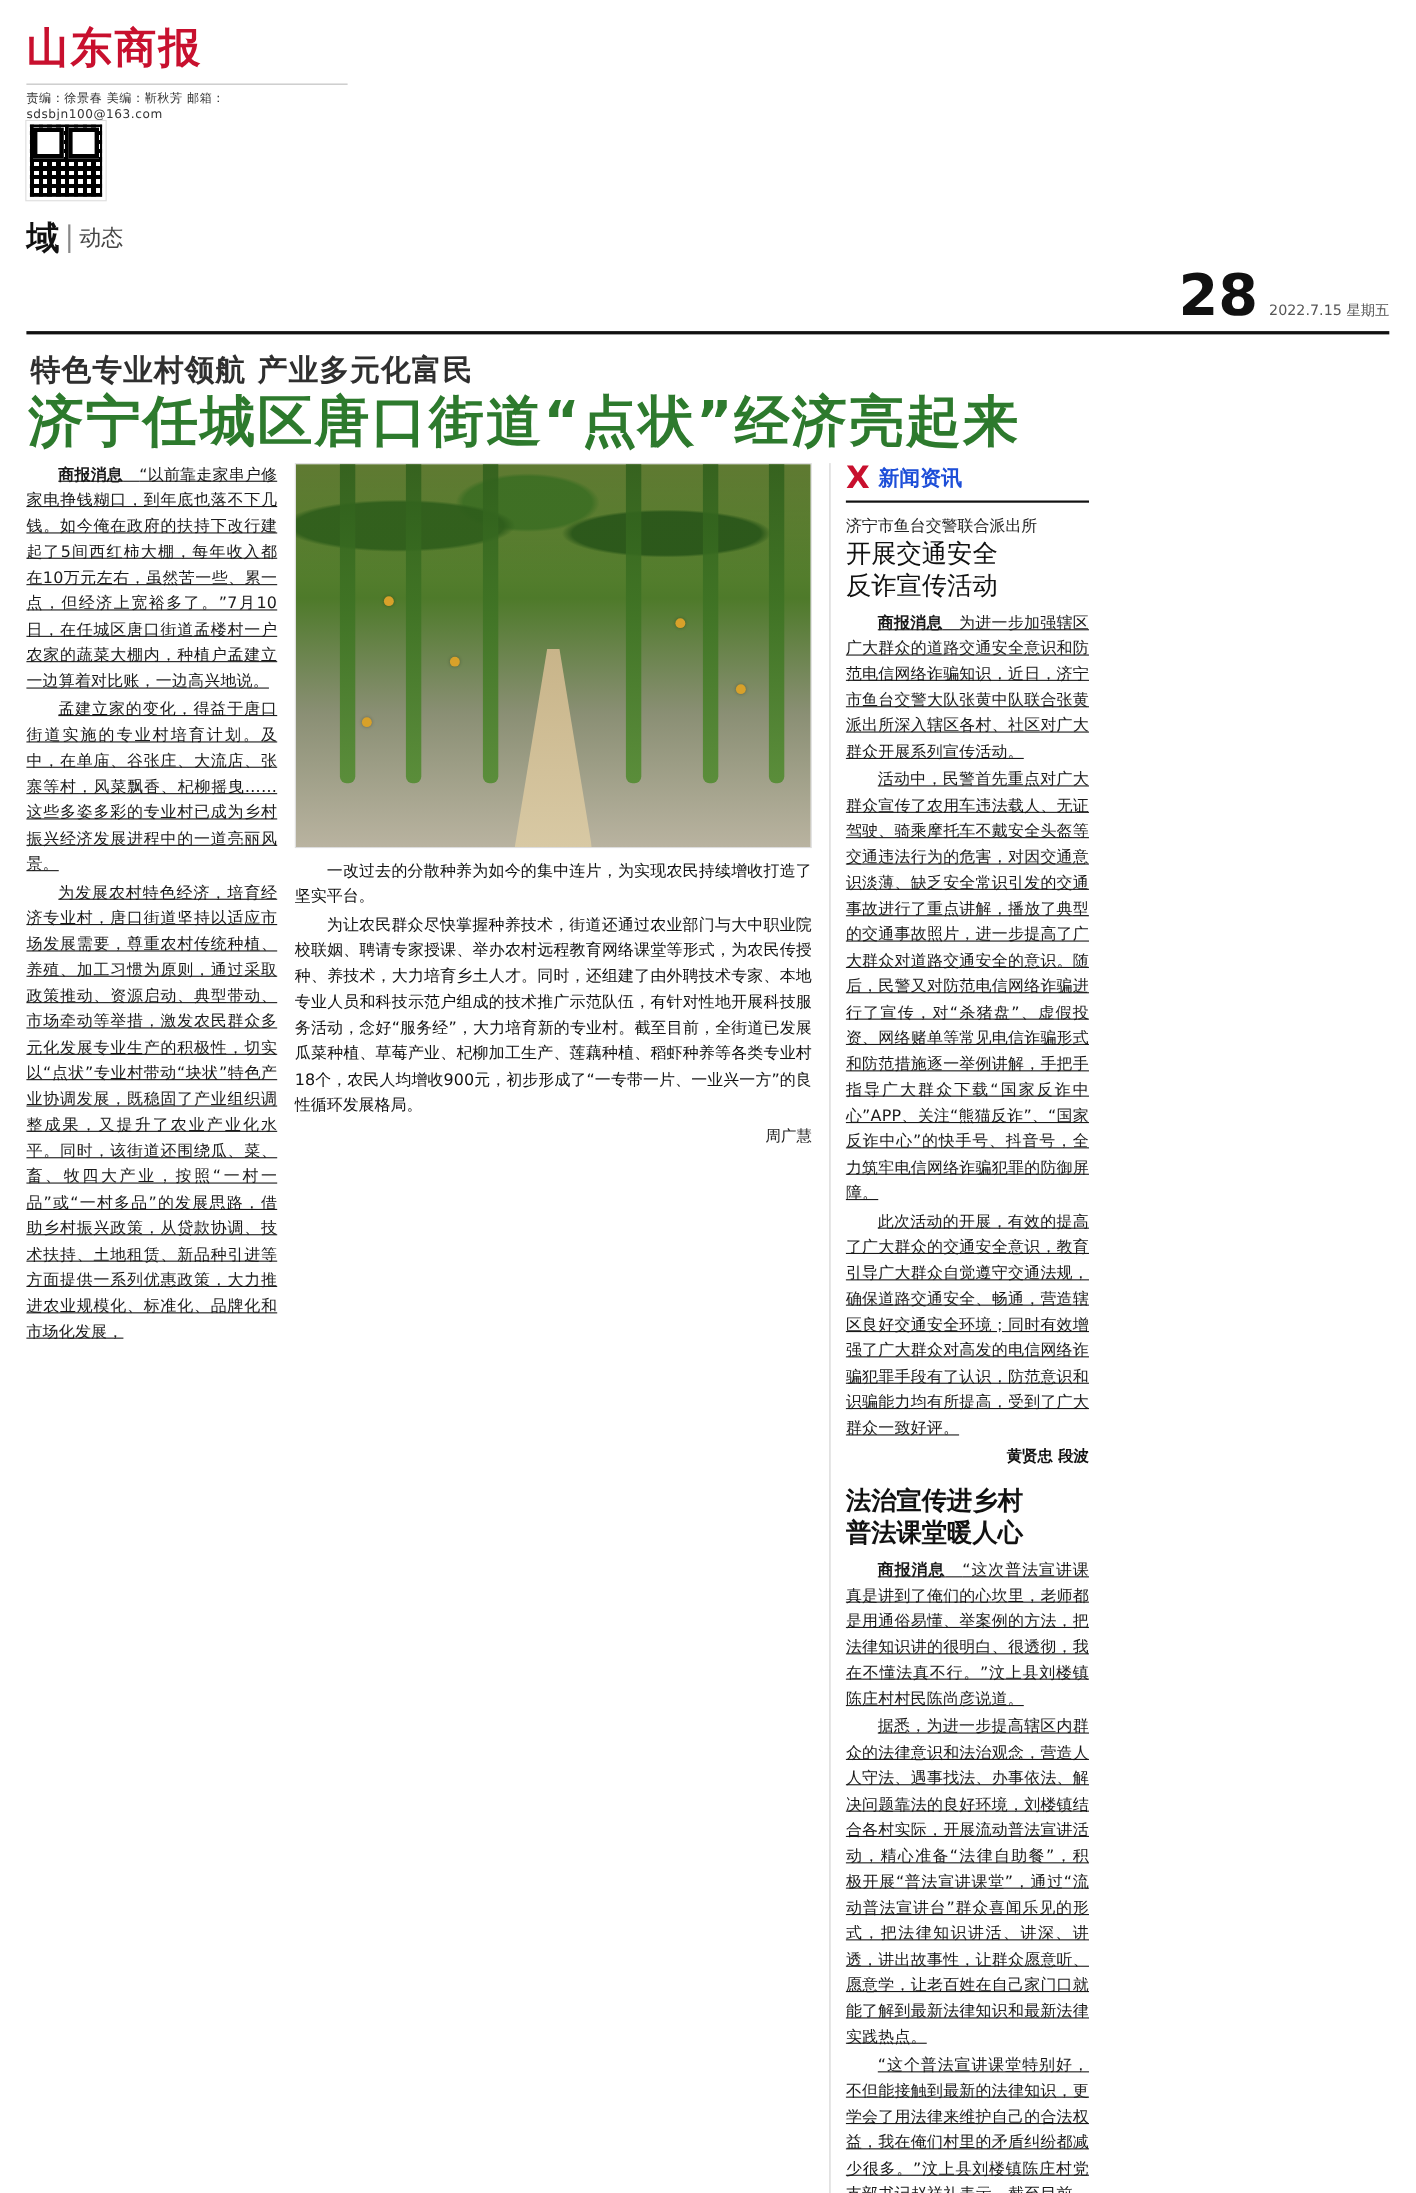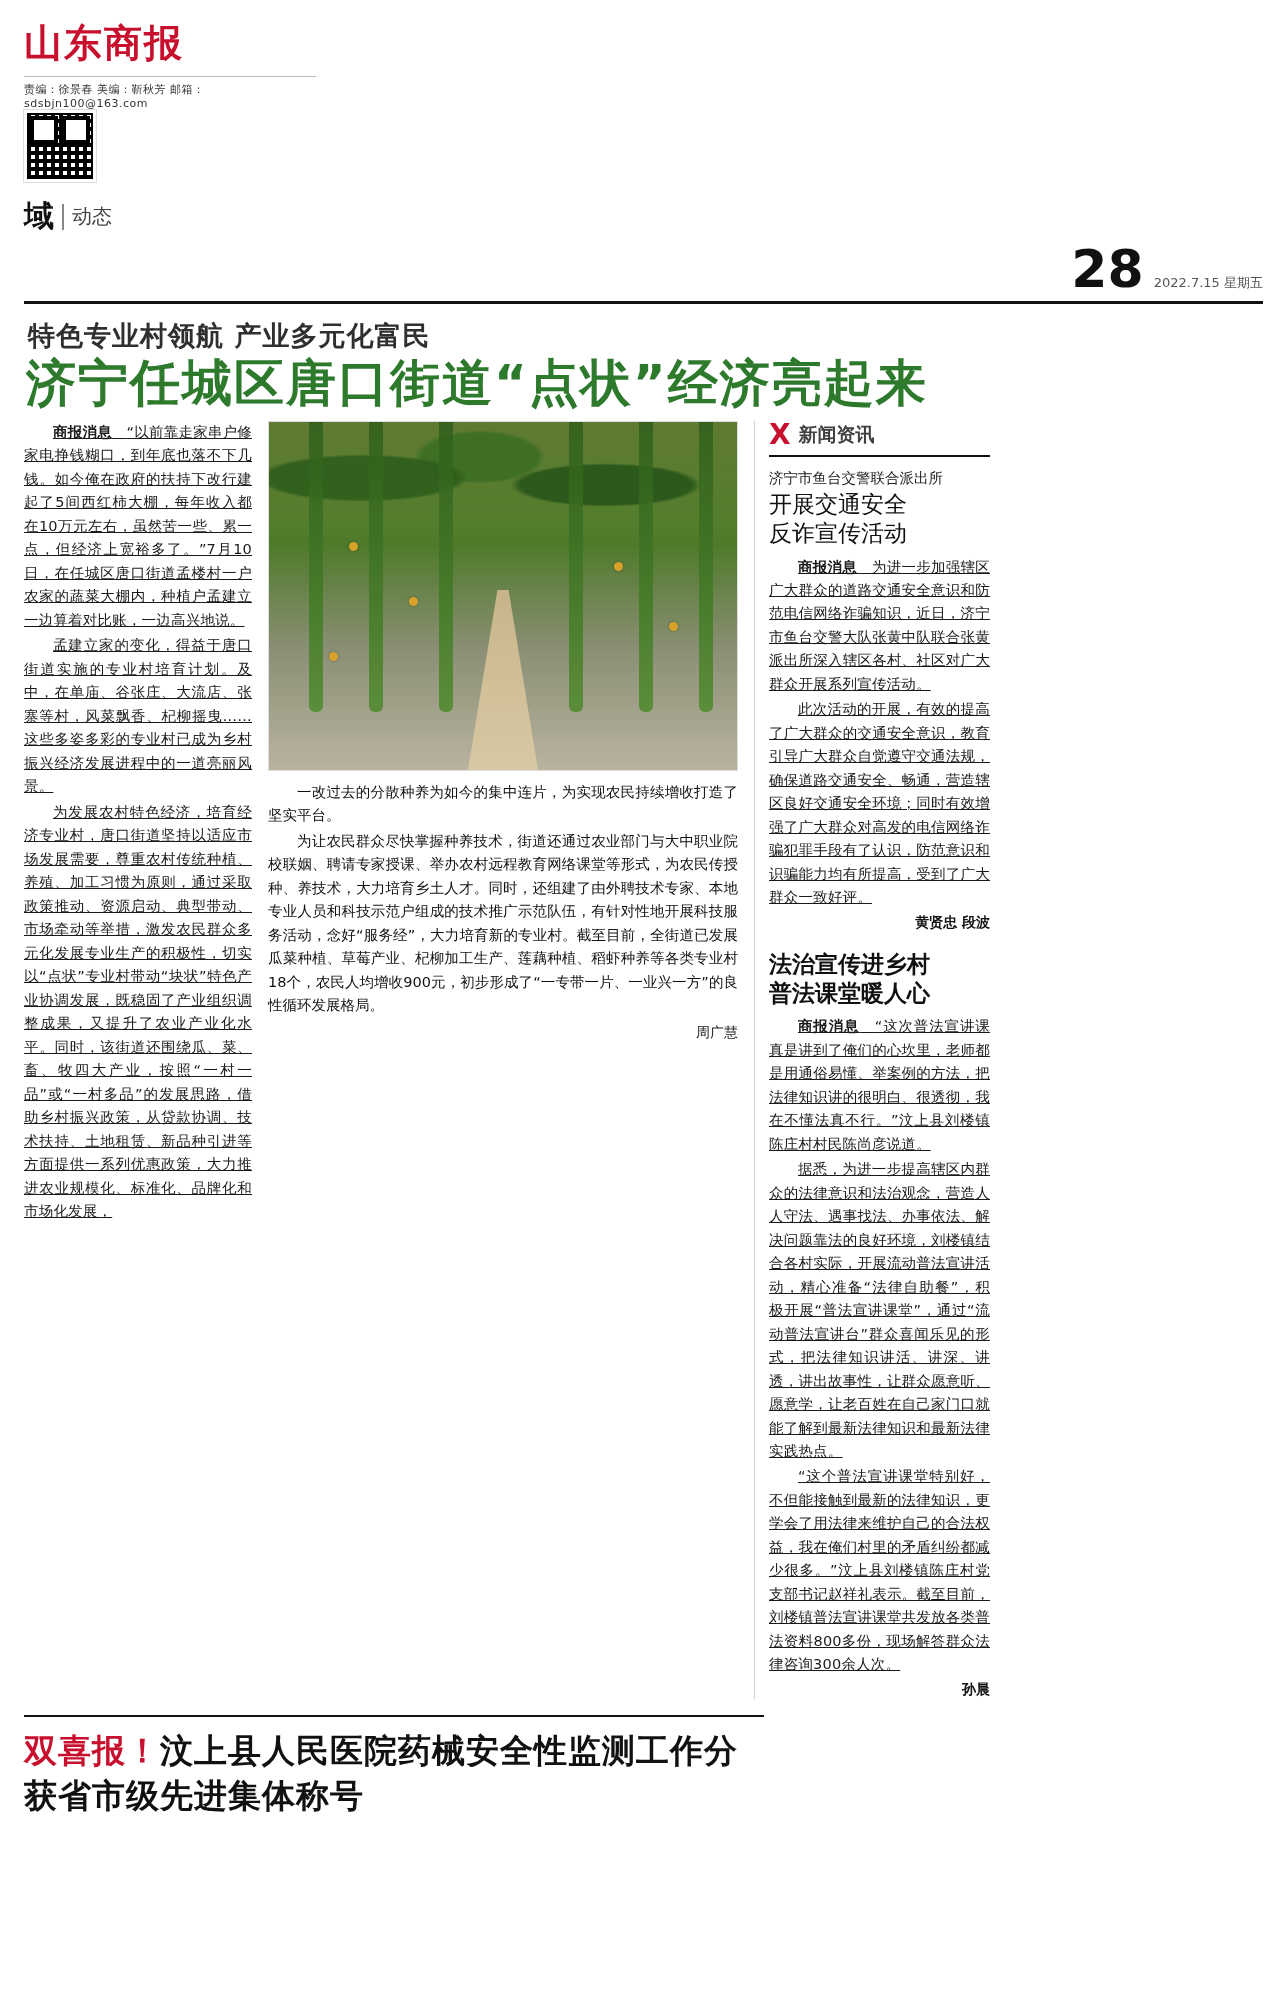--- a/index.html
+++ b/index.html
@@ -102,21 +102,21 @@
   .photo .dot {
     position:absolute; width:9px;height:9px;border-radius:50%;
     background:#d8a12a; box-shadow:0 0 3px rgba(0,0,0,.3);
   }
   .caption-flow { font-size: 14.5px; line-height:1.62; text-align:justify; margin-top:10px; }
   .byline { text-align:right; font-size:14px; margin-top:6px; color:#222; }
 
   
   .rail-head { display:flex; align-items:center; gap:8px; margin-bottom:4px; }
   .rail-x { font-size:28px; font-weight:bold; color:#c8102e; line-height:1; }
-  .rail-title { font-size:19px; font-weight:bold; color:#404040; }
+  .rail-title { font-size:19px; font-weight:bold; color:#1d4ed8; }
   .rail-rule { height:2px; background:#111; margin:6px 0 12px 0; }
   .rail-kicker { font-size:14.5px; color:#222; margin-bottom:2px; }
   .rail-h2 { font-size:23px; font-weight:normal; color:#111; line-height:1.25; margin-bottom:8px; }
   .rail-h3 { font-size:23px; font-weight:bold; color:#111; line-height:1.25; margin:18px 0 8px 0; }
 
   
   .sec-band { margin-top: 16px; border-top: 2px solid #111; padding-top: 12px; }
   .sec2-title {
     font-size: 33px; font-weight:bold; color:#111; letter-spacing:1px; margin-bottom:10px;
   }
@@ -189,20 +189,21 @@
       </div>
       <div class="rail-rule"></div>
 
       <div class="rail-kicker">济宁市鱼台交警联合派出所</div>
       <div class="rail-h2">
         <div>开展交通安全</div>
         <div>反诈宣传活动</div>
       </div>
       <div class="bodytext">
         <p><span class="lead-tag">商报消息</span>　<span>为进一步加强辖区广大群众的道路交通安全意识和防范电信网络诈骗知识，近日，济宁市鱼台交警大队张黄中队联合张黄派出所深入辖区各村、社区对广大群众开展系列宣传活动。</span></p>
+        <p>活动中，民警首先重点对广大群众宣传了农用车违法载人、无证驾驶、骑乘摩托车不戴安全头盔等交通违法行为的危害，对因交通意识淡薄、缺乏安全常识引发的交通事故进行了重点讲解，播放了典型的交通事故照片，进一步提高了广大群众对道路交通安全的意识。随后，民警又对防范电信网络诈骗进行了宣传，对“杀猪盘”、虚假投资、网络赌单等常见电信诈骗形式和防范措施逐一举例讲解，手把手指导广大群众下载“国家反诈中心”APP、关注“熊猫反诈”、“国家反诈中心”的快手号、抖音号，全力筑牢电信网络诈骗犯罪的防御屏障。</p>
         <p>此次活动的开展，有效的提高了广大群众的交通安全意识，教育引导广大群众自觉遵守交通法规，确保道路交通安全、畅通，营造辖区良好交通安全环境；同时有效增强了广大群众对高发的电信网络诈骗犯罪手段有了认识，防范意识和识骗能力均有所提高，受到了广大群众一致好评。</p>
       </div>
       <div class="sign">黄贤忠  段波</div>
 
       <div class="rail-h3">
         <div>法治宣传进乡村</div>
         <div>普法课堂暖人心</div>
       </div>
       <div class="bodytext">
         <p><span class="lead-tag">商报消息</span>　<span>“这次普法宣讲课真是讲到了俺们的心坎里，老师都是用通俗易懂、举案例的方法，把法律知识讲的很明白、很透彻，我在不懂法真不行。”汶上县刘楼镇陈庄村村民陈尚彦说道。</span></p>

